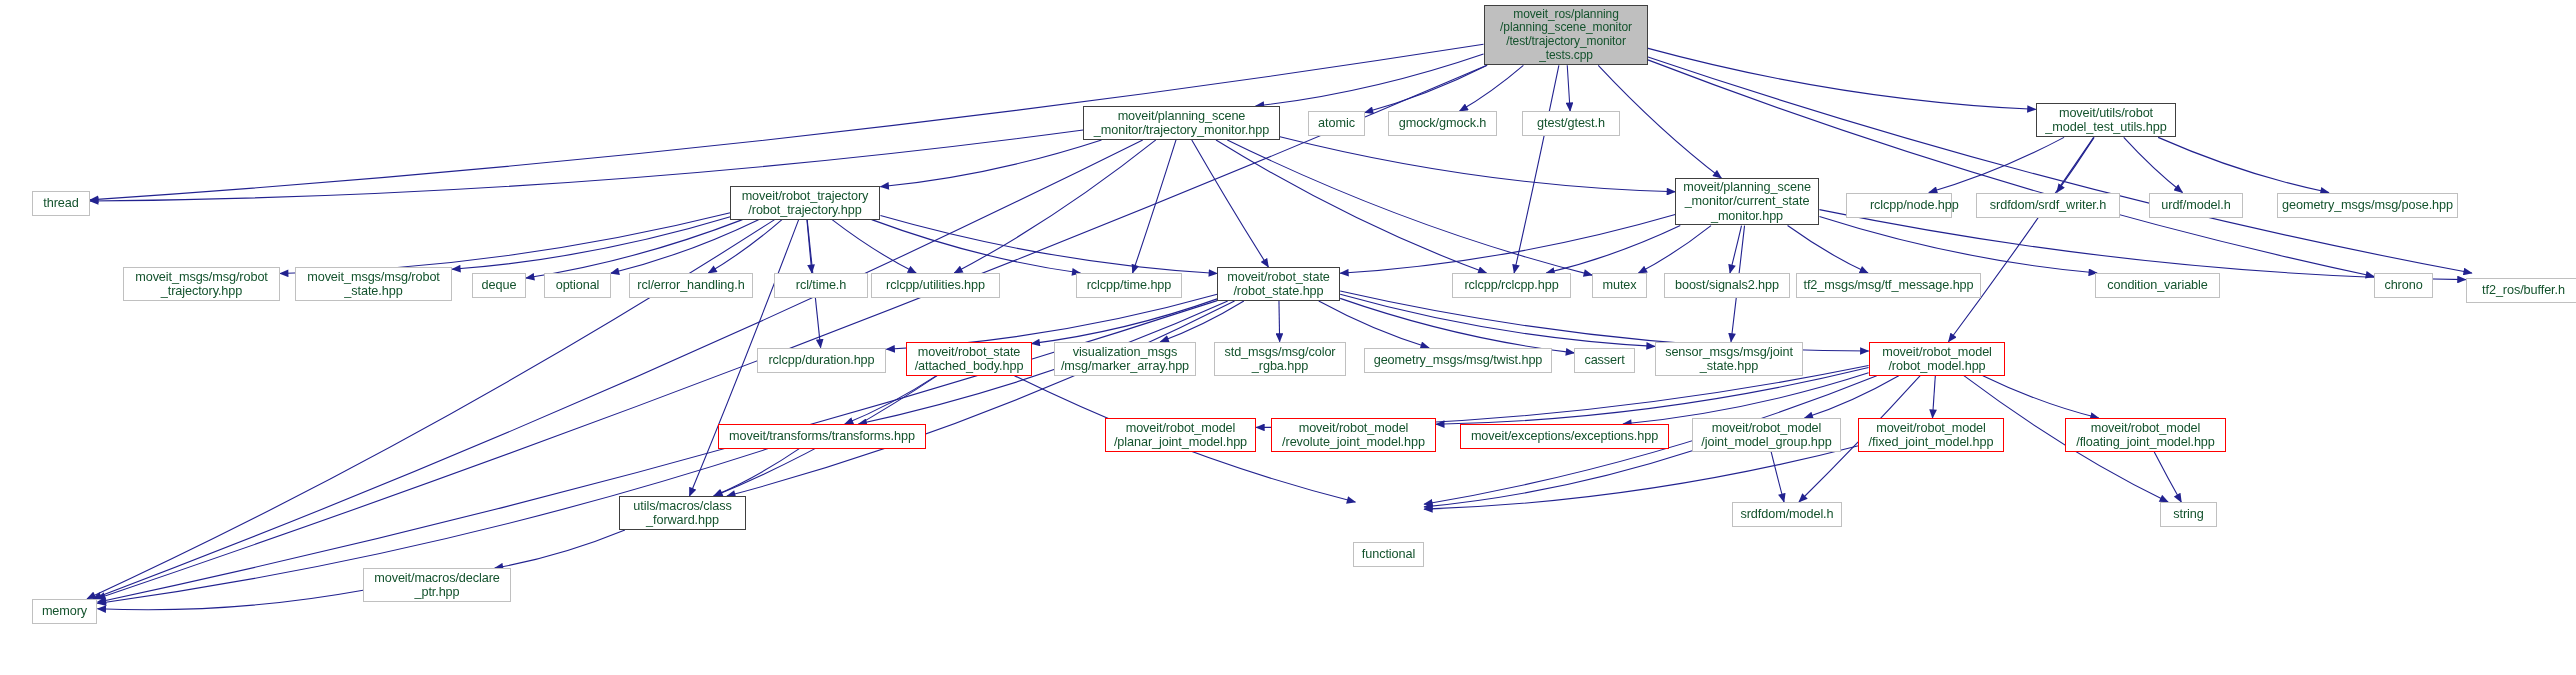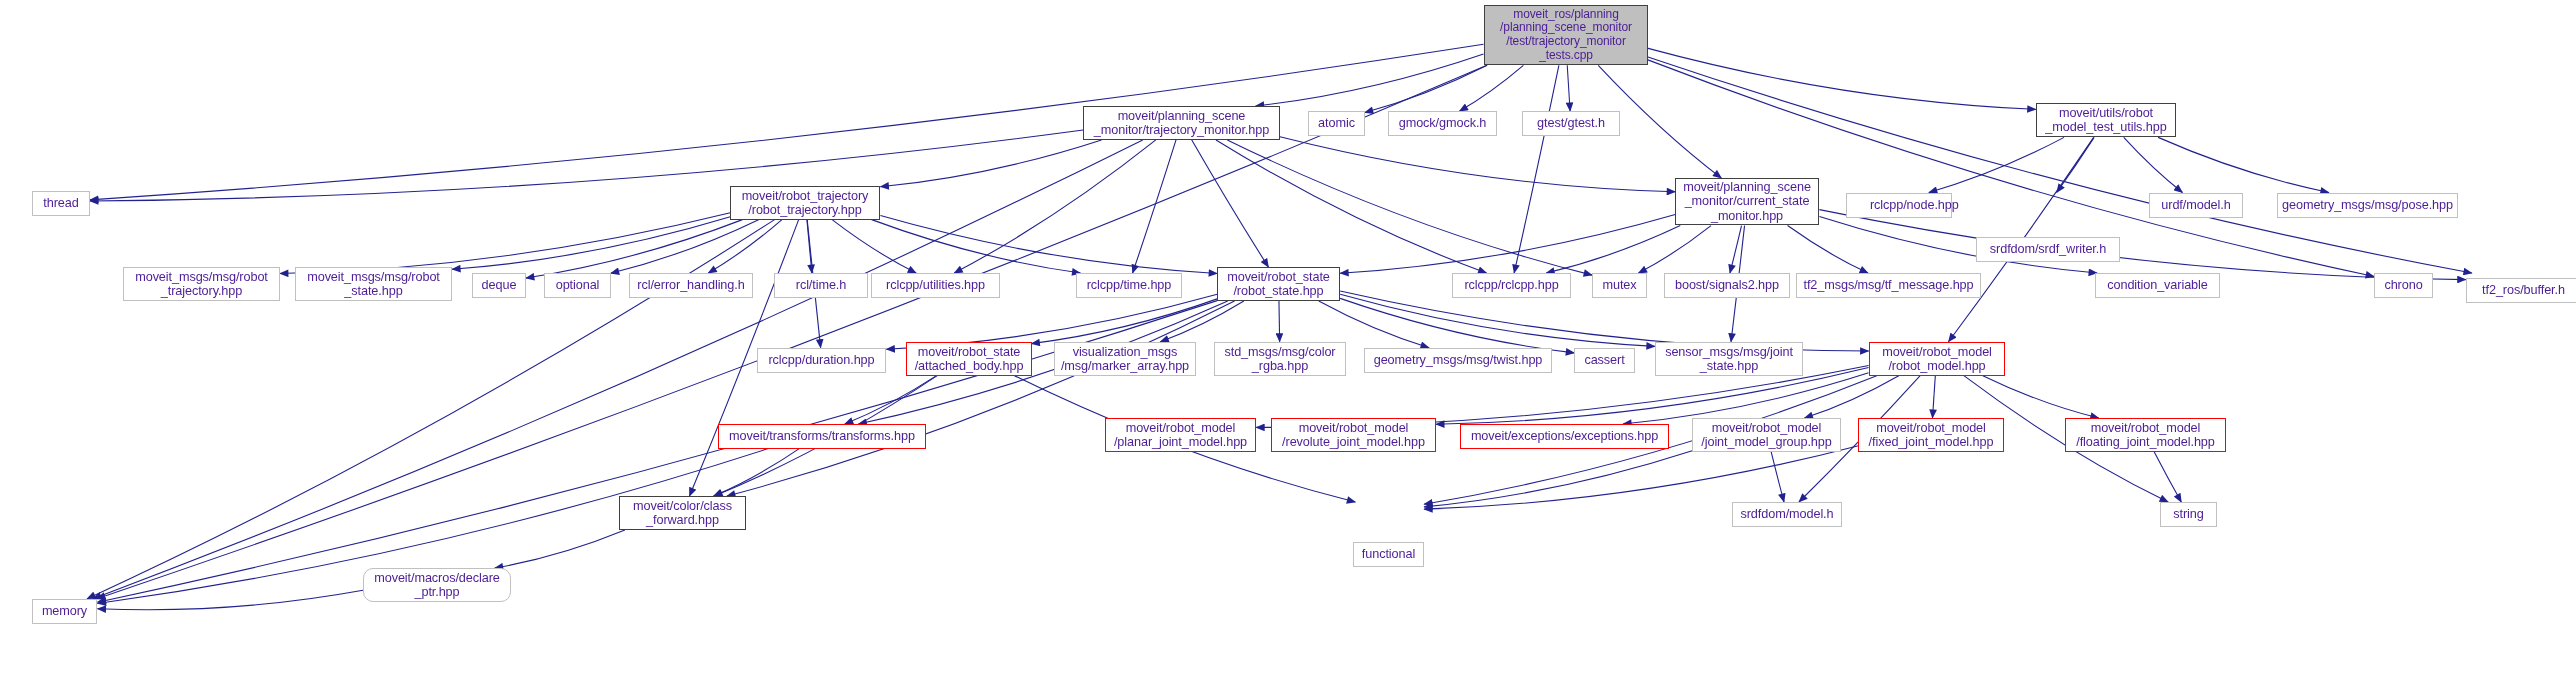--- a/index.html
+++ b/index.html
@@ -26,21 +26,21 @@
   }
   .node {
     position: absolute;
     box-sizing: border-box;
     display: flex;
     align-items: center;
     justify-content: center;
     text-align: center;
     background: #ffffff;
     border: 0.8px solid #c0c0c0;
-    color: #4c1d95;
+    color: #14532d;
     font-size: 12.7px;
     line-height: 1.14;
     letter-spacing: -0.1px;
     white-space: pre;
     z-index: 5;
     padding: 0 3.4px;
   }
   .node.dark {
     border: 0.8px solid #404040;
   }
@@ -152,21 +152,21 @@
       <div class="node" style="left: 1388px; top: 111px; width: 109px; height: 24.6px;">gmock/gmock.h</div>
       <div class="node" style="left: 1522px; top: 111px; width: 98px; height: 24.6px;">gtest/gtest.h</div>
       <div class="node dark" style="left: 2036px; top: 103px; width: 140px; height: 34px;">moveit/utils/robot
 _model_test_utils.hpp</div>
       <div class="node dark" style="left: 730px; top: 186px; width: 150px; height: 34px;">moveit/robot_trajectory
 /robot_trajectory.hpp</div>
       <div class="node dark" style="left: 1675px; top: 178px; width: 144px; height: 47px;">moveit/planning_scene
 _monitor/current_state
 _monitor.hpp</div>
       <div class="node" style="left: 1846px; top: 193px; width: 106px; height: 24.6px; padding-left: 34px;">rclcpp/node.hpp</div>
-      <div class="node" style="left: 1976px; top: 193px; width: 144px; height: 24.6px; margin-top: 44px;">srdfdom/srdf_writer.h</div>
+      <div class="node" style="left: 1976px; top: 193px; width: 144px; height: 24.6px;">srdfdom/srdf_writer.h</div>
       <div class="node" style="left: 2149px; top: 193px; width: 94px; height: 24.6px;">urdf/model.h</div>
       <div class="node" style="left: 2277px; top: 193px; width: 181px; height: 24.6px;">geometry_msgs/msg/pose.hpp</div>
       <div class="node" style="left: 32px; top: 191px; width: 58px; height: 24.6px;">thread</div>
       <div class="node" style="left: 123px; top: 267px; width: 157px; height: 34px;">moveit_msgs/msg/robot
 _trajectory.hpp</div>
       <div class="node" style="left: 295px; top: 267px; width: 157px; height: 34px;">moveit_msgs/msg/robot
 _state.hpp</div>
       <div class="node" style="left: 472px; top: 273px; width: 54px; height: 24.6px;">deque</div>
       <div class="node" style="left: 544px; top: 273px; width: 67px; height: 24.6px;">optional</div>
       <div class="node" style="left: 629px; top: 273px; width: 124px; height: 24.6px;">rcl/error_handling.h</div>
@@ -200,23 +200,23 @@
 /planar_joint_model.hpp</div>
       <div class="node red" style="left: 1271px; top: 418px; width: 165px; height: 34px;">moveit/robot_model
 /revolute_joint_model.hpp</div>
       <div class="node red" style="left: 1460px; top: 424px; width: 209px; height: 24.6px;">moveit/exceptions/exceptions.hpp</div>
       <div class="node" style="left: 1692px; top: 418px; width: 149px; height: 34px;">moveit/robot_model
 /joint_model_group.hpp</div>
       <div class="node red" style="left: 1858px; top: 418px; width: 146px; height: 34px;">moveit/robot_model
 /fixed_joint_model.hpp</div>
       <div class="node red" style="left: 2065px; top: 418px; width: 161px; height: 34px;">moveit/robot_model
 /floating_joint_model.hpp</div>
-      <div class="node dark" style="left: 619px; top: 496px; width: 127px; height: 34px;">moveit/color/class
+      <div class="node dark" style="left: 619px; top: 496px; width: 127px; height: 34px;">utils/macros/class
 _forward.hpp</div>
       <div class="node" style="left: 1353px; top: 502px; width: 71px; height: 24.6px; margin-top: 40px;">functional</div>
       <div class="node" style="left: 1732px; top: 502px; width: 110px; height: 24.6px;">srdfdom/model.h</div>
       <div class="node" style="left: 2160px; top: 502px; width: 57px; height: 24.6px;">string</div>
-      <div class="node" style="left: 363px; top: 568px; width: 148px; height: 34px; border-radius: 10px;">moveit/macros/declare
+      <div class="node" style="left: 363px; top: 568px; width: 148px; height: 34px;">moveit/macros/declare
 _ptr.hpp</div>
       <div class="node" style="left: 32px; top: 599px; width: 65px; height: 24.6px;">memory</div>
     </div>
 </div>
 
 
 </body></html>

